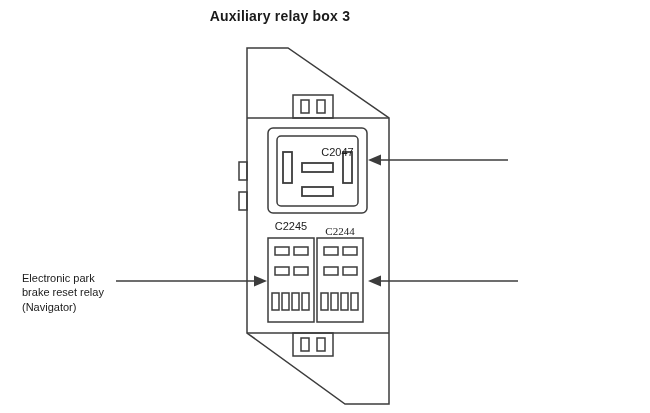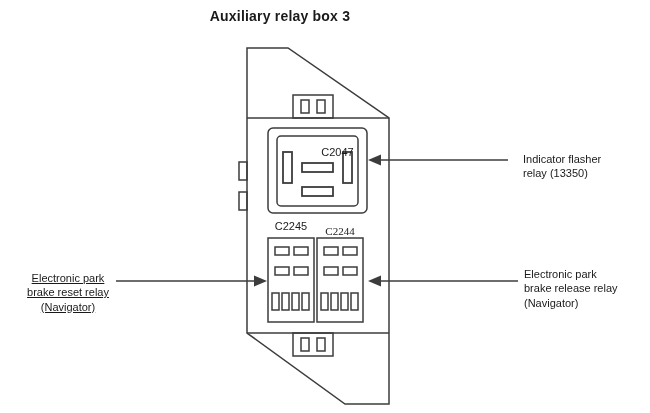--- a/index.html
+++ b/index.html
@@ -33,21 +33,21 @@
   }
   .lbl {
     position: absolute;
     font-size: 11px;
     line-height: 1.3;
   }
   .lbl-c2047 { left: 277px; top: 145px; width: 81px; text-align: center; padding-left: 20px; }
   .lbl-c2245 { left: 268px; top: 219px; width: 46px; text-align: center; }
   .lbl-c2244 { left: 317px; top: 224px; width: 46px; text-align: center; font-family: Liberation Serif, serif; }
   .lbl-indicator { left: 523px; top: 152px; width: 95px; text-align: left; }
-  .lbl-reset     { left: 22px;  top: 271px; width: 92px; text-align: center; text-decoration: underline; }
+  .lbl-reset     { left: 22px;  top: 271px; width: 92px; text-align: left; }
   .lbl-release   { left: 524px; top: 267px; width: 98px; text-align: left; }
 </style>
 </head>
 <body>
 
 <div class="stage">
 
   <div class="title">Auxiliary relay box 3</div>
 
   <svg width="650" height="413" viewBox="0 0 650 413">
@@ -119,17 +119,15 @@
       <polygon points="368,160 381,154.5 381,165.5"></polygon>
       <polygon points="267,281 254,275.5 254,286.5"></polygon>
       <polygon points="368,281 381,275.5 381,286.5"></polygon>
     </g>
   </svg>
 
   <div class="lbl lbl-c2047">C2047</div>
   <div class="lbl lbl-c2245">C2245</div>
   <div class="lbl lbl-c2244">C2244</div>
 
-  <div class="lbl lbl-indicator">Indicator flasher relay (13350)</div>
   <div class="lbl lbl-reset">Electronic park brake reset relay (Navigator)</div>
-  <div class="lbl lbl-release">Electronic park brake release relay (Navigator)</div>
 
 </div>
 
 </body></html>

